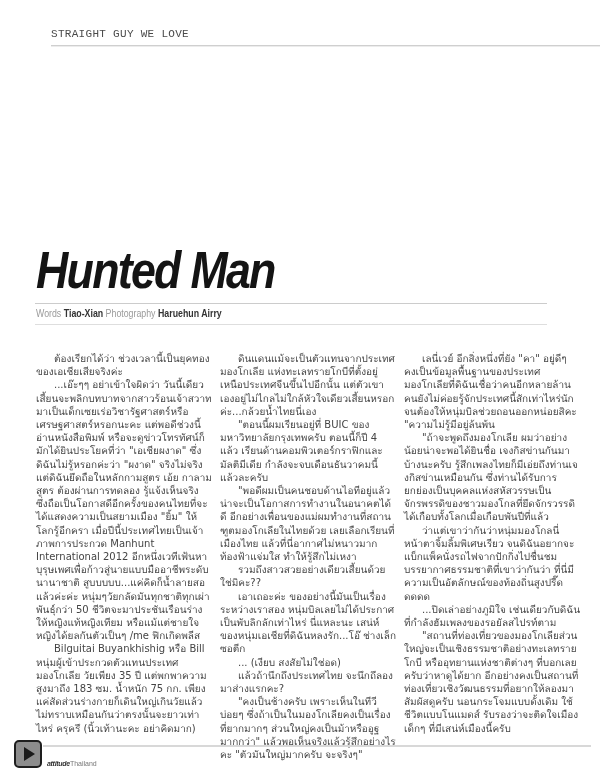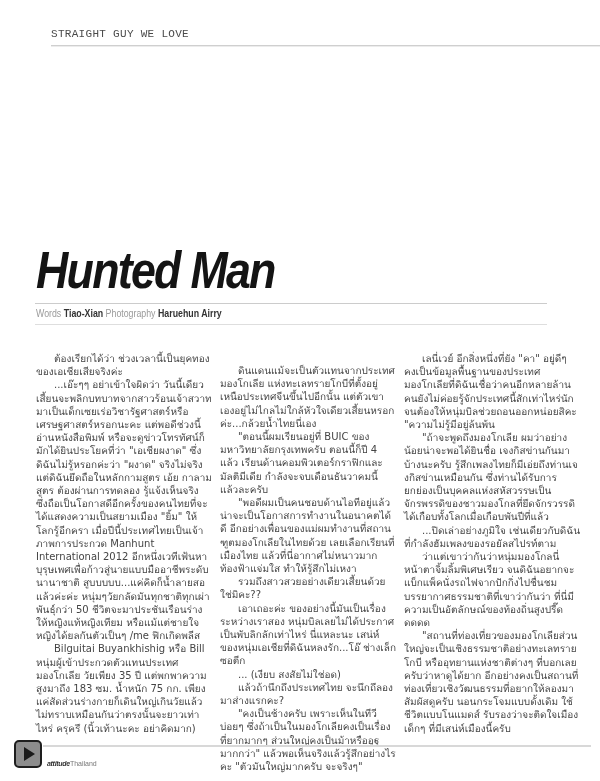--- a/index.html
+++ b/index.html
@@ -41,21 +41,21 @@
 
     .columns {
       position: absolute; left: 36px; top: 334px; width: 552px; height: 400px;
     }
     .col {
       position: absolute; top: 18px; width: 176px;
       font-family: "DejaVu Sans", sans-serif; font-size: 10px; line-height: 13.2px;
       color: #444444;
     }
     .col.c1 { left: 0; }
-    .col.c2 { left: 184px; margin-top: 12px; }
+    .col.c2 { left: 184px; }
     .col.c3 { left: 368px; }
     .col p { margin: 0; text-indent: 0; }
     .col p.ind { text-indent: 18px; }
 
     .footer-rule {
       position: absolute; left: 43px; top: 745px; width: 548px; height: 2px;
       background: #d8d8d8;
     }
     .play-btn {
       position: absolute; left: 14px; top: 740px; width: 28px; height: 28px;
@@ -101,22 +101,22 @@
     <p class="ind">"พอดีผมเป็นคนชอบด้านไอทีอยู่แล้ว น่าจะเป็นโอกาสการทำงานในอนาคตได้ดี อีกอย่างเพื่อนของแม่ผมทำงานที่สถานฑูตมองโกเลียในไทยด้วย เลยเลือกเรียนที่เมืองไทย แล้วที่นี่อากาศไม่หนาวมาก ท้องฟ้าแจ่มใส ทำให้รู้สึกไม่เหงา</p>
     <p class="ind">รวมถึงสาวสวยอย่างเดียวเสี้ยนด้วยใช่มิคะ??</p>
     <p class="ind">เอาเถอะค่ะ ของอย่างนี้มันเป็นเรื่องระหว่างเราสอง หนุ่มบิลเลยไม่ได้ประกาศเป็นพับลิกลักเท่าไหร่ นี่แหละนะ เสน่ห์ของหนุ่มเอเชียที่ดิฉันหลงรัก...โอ๊ ช่างเล็กซอตีก</p>
     <p class="ind">... (เงียบ สงสัยไม่ใช่อด)</p>
     <p class="ind">แล้วถ้านึกถึงประเทศไทย จะนึกถึลองมาส่างแรกคะ?</p>
     <p class="ind">"คงเป็นช้างครับ เพราะเห็นในทีวีบ่อยๆ ซึ่งถ้าเป็นในมองโกเลียคงเป็นเรื่องที่ยากมากๆ ส่วนใหญ่คงเป็นม้าหรืออูฐมากกว่า" แล้วพอเห็นจริงแล้วรู้สึกอย่างไรคะ "ตัวมันใหญ่มากครับ จะจริงๆ"</p>
   </div>
   <div class="col c3">
     <p class="ind">เลนี่เวย์ อีกสิ่งหนึ่งที่ยัง "คา" อยู่ดีๆ คงเป็นข้อมูลพื้นฐานของประเทศมองโกเลียที่ดิฉันเชื่อว่าคนอีกหลายล้านคนยังไม่ค่อยรู้จักประเทศนี้สักเท่าไหร่นัก จนต้องให้หนุ่มบิลช่วยถอนออกหน่อยสิคะ "ความไม่รู้มีอยู่ล้นพ้น</p>
     <p class="ind">"ถ้าจะพูดถึงมองโกเลีย ผมว่าอย่างน้อยน่าจะพอได้ยินชื่อ เจงกิสข่านกันมาบ้างนะครับ รู้สึกเพลงไทยก็มีเอ่ยถึงท่านเจงกิสข่านเหมือนกัน ซึ่งท่านได้รับการยกย่องเป็นบุคคลแห่งสหัสวรรษเป็นจักรพรรดิของชาวมองโกลที่ยึดจักรวรรดิได้เกือบทั้งโลกเมื่อเกือบพันปีที่แล้ว</p>
+    <p class="ind">ว่าแต่เขาว่ากันว่าหนุ่มมองโกลนี่หน้าตาจิ้มลิ้มพิเศษเรียว จนดิฉันอยากจะแบ็กแพ็คนั่งรถไฟจากปักกิ่งไปชื่นชมบรรยากาศธรรมชาติที่เขาว่ากันว่า ที่นี่มีความเป็นอัตลักษณ์ของท้องถิ่นสูงปรี๊ดดดดด</p>
     <p class="ind">...ปิดเล่าอย่างภูมิใจ เช่นเดียวกับดิฉันที่กำลังฮัมเพลงของรอยัลสไปรท์ตาม</p>
-    <p class="ind">ว่าแต่เขาว่ากันว่าหนุ่มมองโกลนี่หน้าตาจิ้มลิ้มพิเศษเรียว จนดิฉันอยากจะแบ็กแพ็คนั่งรถไฟจากปักกิ่งไปชื่นชมบรรยากาศธรรมชาติที่เขาว่ากันว่า ที่นี่มีความเป็นอัตลักษณ์ของท้องถิ่นสูงปรี๊ดดดดด</p>
     <p class="ind">"สถานที่ท่องเที่ยวของมองโกเลียส่วนใหญ่จะเป็นเชิงธรรมชาติอย่างทะเลทรายโกบี หรืออุทยานแห่งชาติต่างๆ ที่บอกเลยครับว่าหาดูได้ยาก อีกอย่างคงเป็นสถานที่ท่องเที่ยวเชิงวัฒนธรรมที่อยากให้ลองมาสัมผัสดูครับ นอนกระโจมแบบดั้งเดิม ใช้ชีวิตแบบโนแมดส์ รับรองว่าจะติดใจเมืองเด็กๆ ที่มีเสน่ห์เมืองนี้ครับ</p>
   </div>
 </div>
 
 <div class="footer-rule"></div>
 <div class="play-btn">
   <span class="tri"></span>
 </div>
 <div class="brand">
   <span class="bold">attitude</span><span class="light">Thailand</span>

